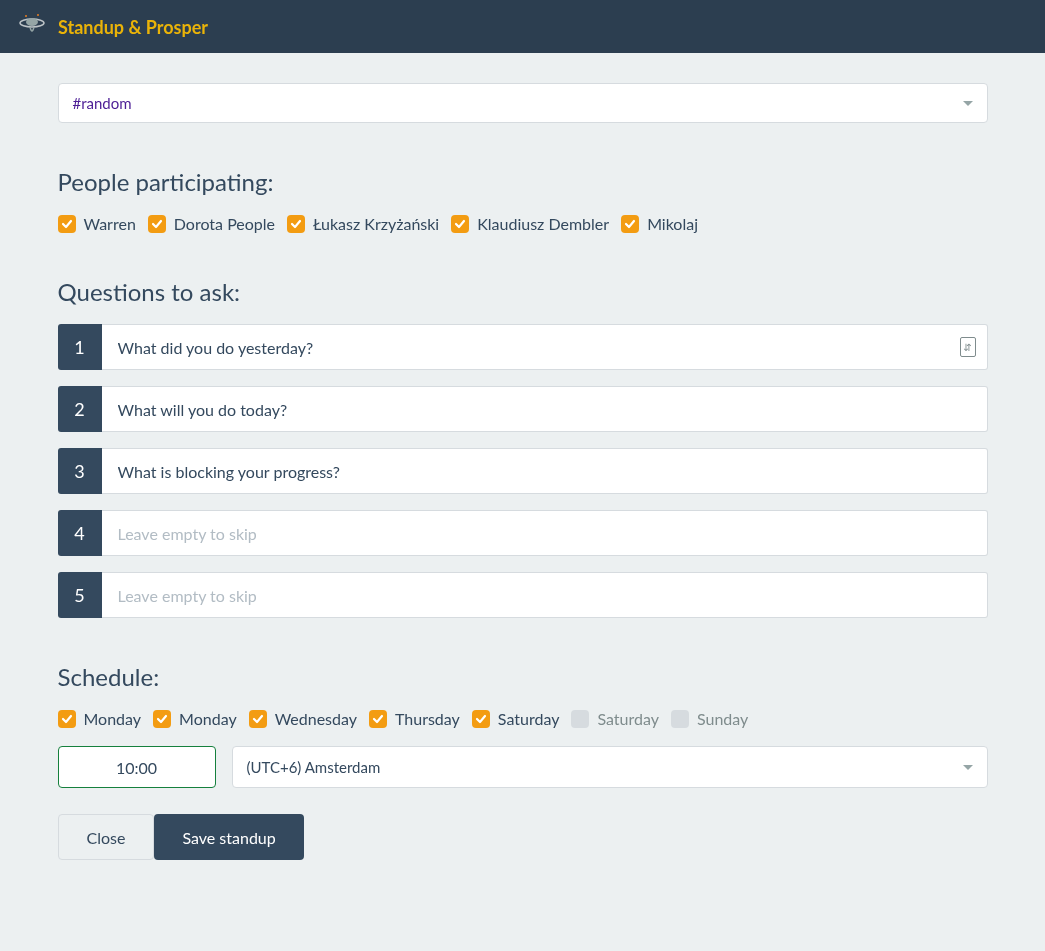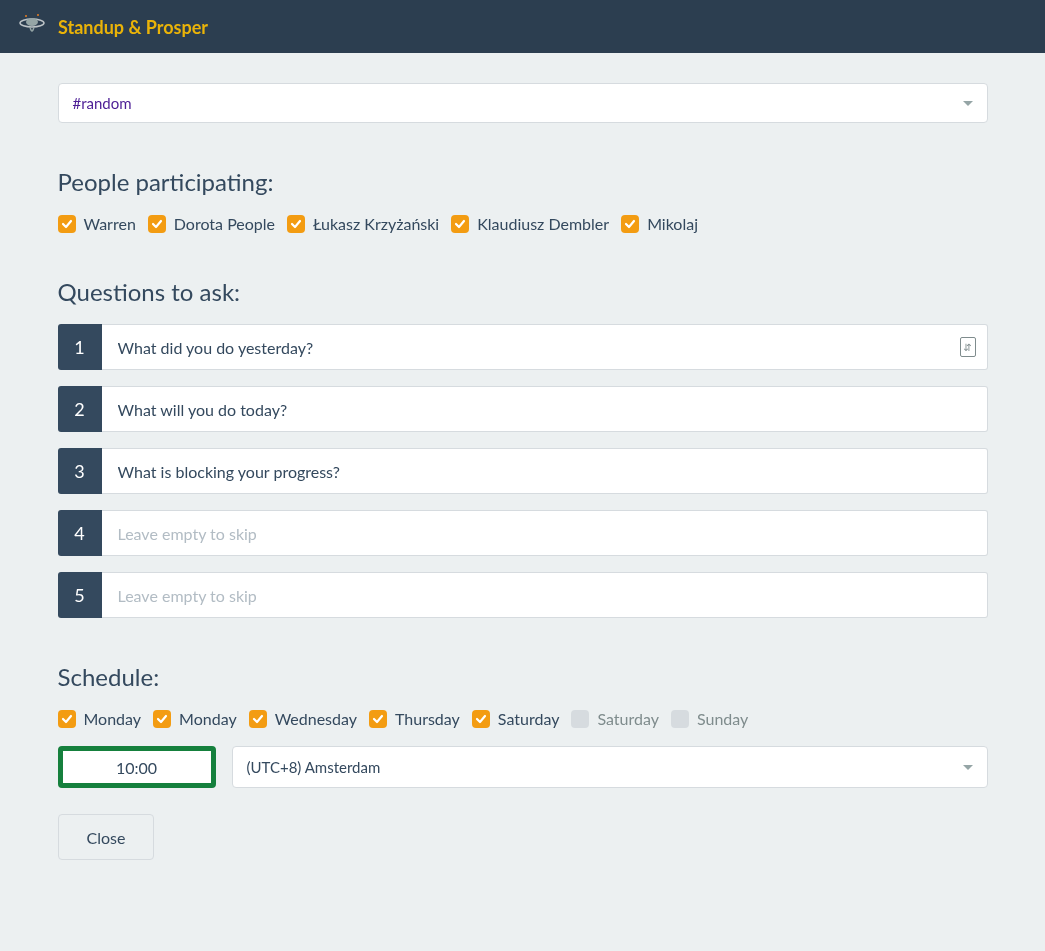--- a/index.html
+++ b/index.html
@@ -132,21 +132,21 @@
   }
   .sched-row {
     display:flex;
     gap:16px;
     margin-top:18px;
   }
   .time-input {
     width:158px;
     height:42px;
     background:#fff;
-    border:5px solid #15803d;
+    border:1px solid #15803d;
     border-radius:4px;
     text-align:center;
     font-size:16px;
     color:#34495e;
     font-family:inherit;
   }
   .tz-select {
     flex:1;
     background:#fff;
     border:1px solid #d6dbdf;
@@ -341,22 +341,23 @@
           <span class="day-label off">Saturday</span>
         </label>
         <label class="chk-item">
           <span class="chkbox off"></span>
           <span class="day-label off">Sunday</span>
         </label>
       </div>
     <div class="sched-row">
       <input class="time-input" value="10:00" style="">
       <div class="tz-select">
-        <span>(UTC+8) Amsterdam</span>
+        <span>(UTC+6) Amsterdam</span>
         <span class="caret"></span>
       </div>
     </div>
     <div class="footer">
       <button class="btn btn-close">Close</button>
+      <button class="btn btn-save">Save standup</button>
     </div>
   </div>
 
 </div>
 
 </body></html>

